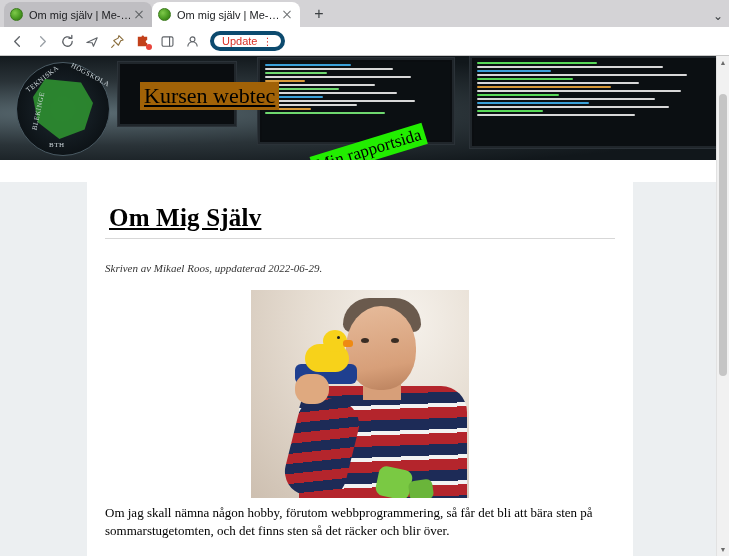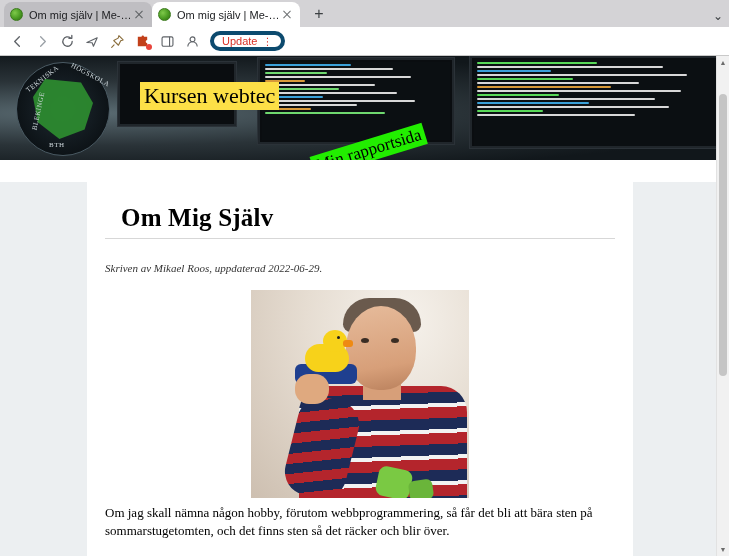--- a/index.html
+++ b/index.html
@@ -220,21 +220,22 @@
   .hl-green {
     position: absolute;
     background: #25f000;
     color: #000000;
     font-family: "Liberation Serif", serif;
     padding: 1px 4px;
   }
   .hl-title {
     left: 140px; top: 26px;
     font-size: 22px;
-    background: #fde047;
+    background: #a16207;
+    text-decoration: underline;
   }
   .hl-rot {
     left: 316px; top: 100px;
     font-size: 17px;
     transform: rotate(-17deg);
     transform-origin: left bottom;
     background: #22ee00;
   }
 
   
@@ -251,24 +252,25 @@
     top: 0;
     width: 546px;
     min-height: 430px;
     background: #ffffff;
     padding: 22px 0 0 0;
   }
   .content-inner { padding: 0 18px; }
   h1.page-title {
     font-family: "Liberation Serif", serif;
     font-size: 25px;
-    margin: 0 0 6px 16px;
+    margin: 0 0 6px 4px;
     color: #000000;
     font-weight: bold;
     letter-spacing: .2px;
+    text-decoration: underline;
   }
   .rule { border-bottom: 1px solid #d7d7d7; margin: 4px 0 14px 0; }
   .byline {
     font-family: "Liberation Serif", serif;
     font-style: italic;
     font-size: 11px;
     color: #333333;
     margin-bottom: 16px;
     margin-top: 23px;
   }

